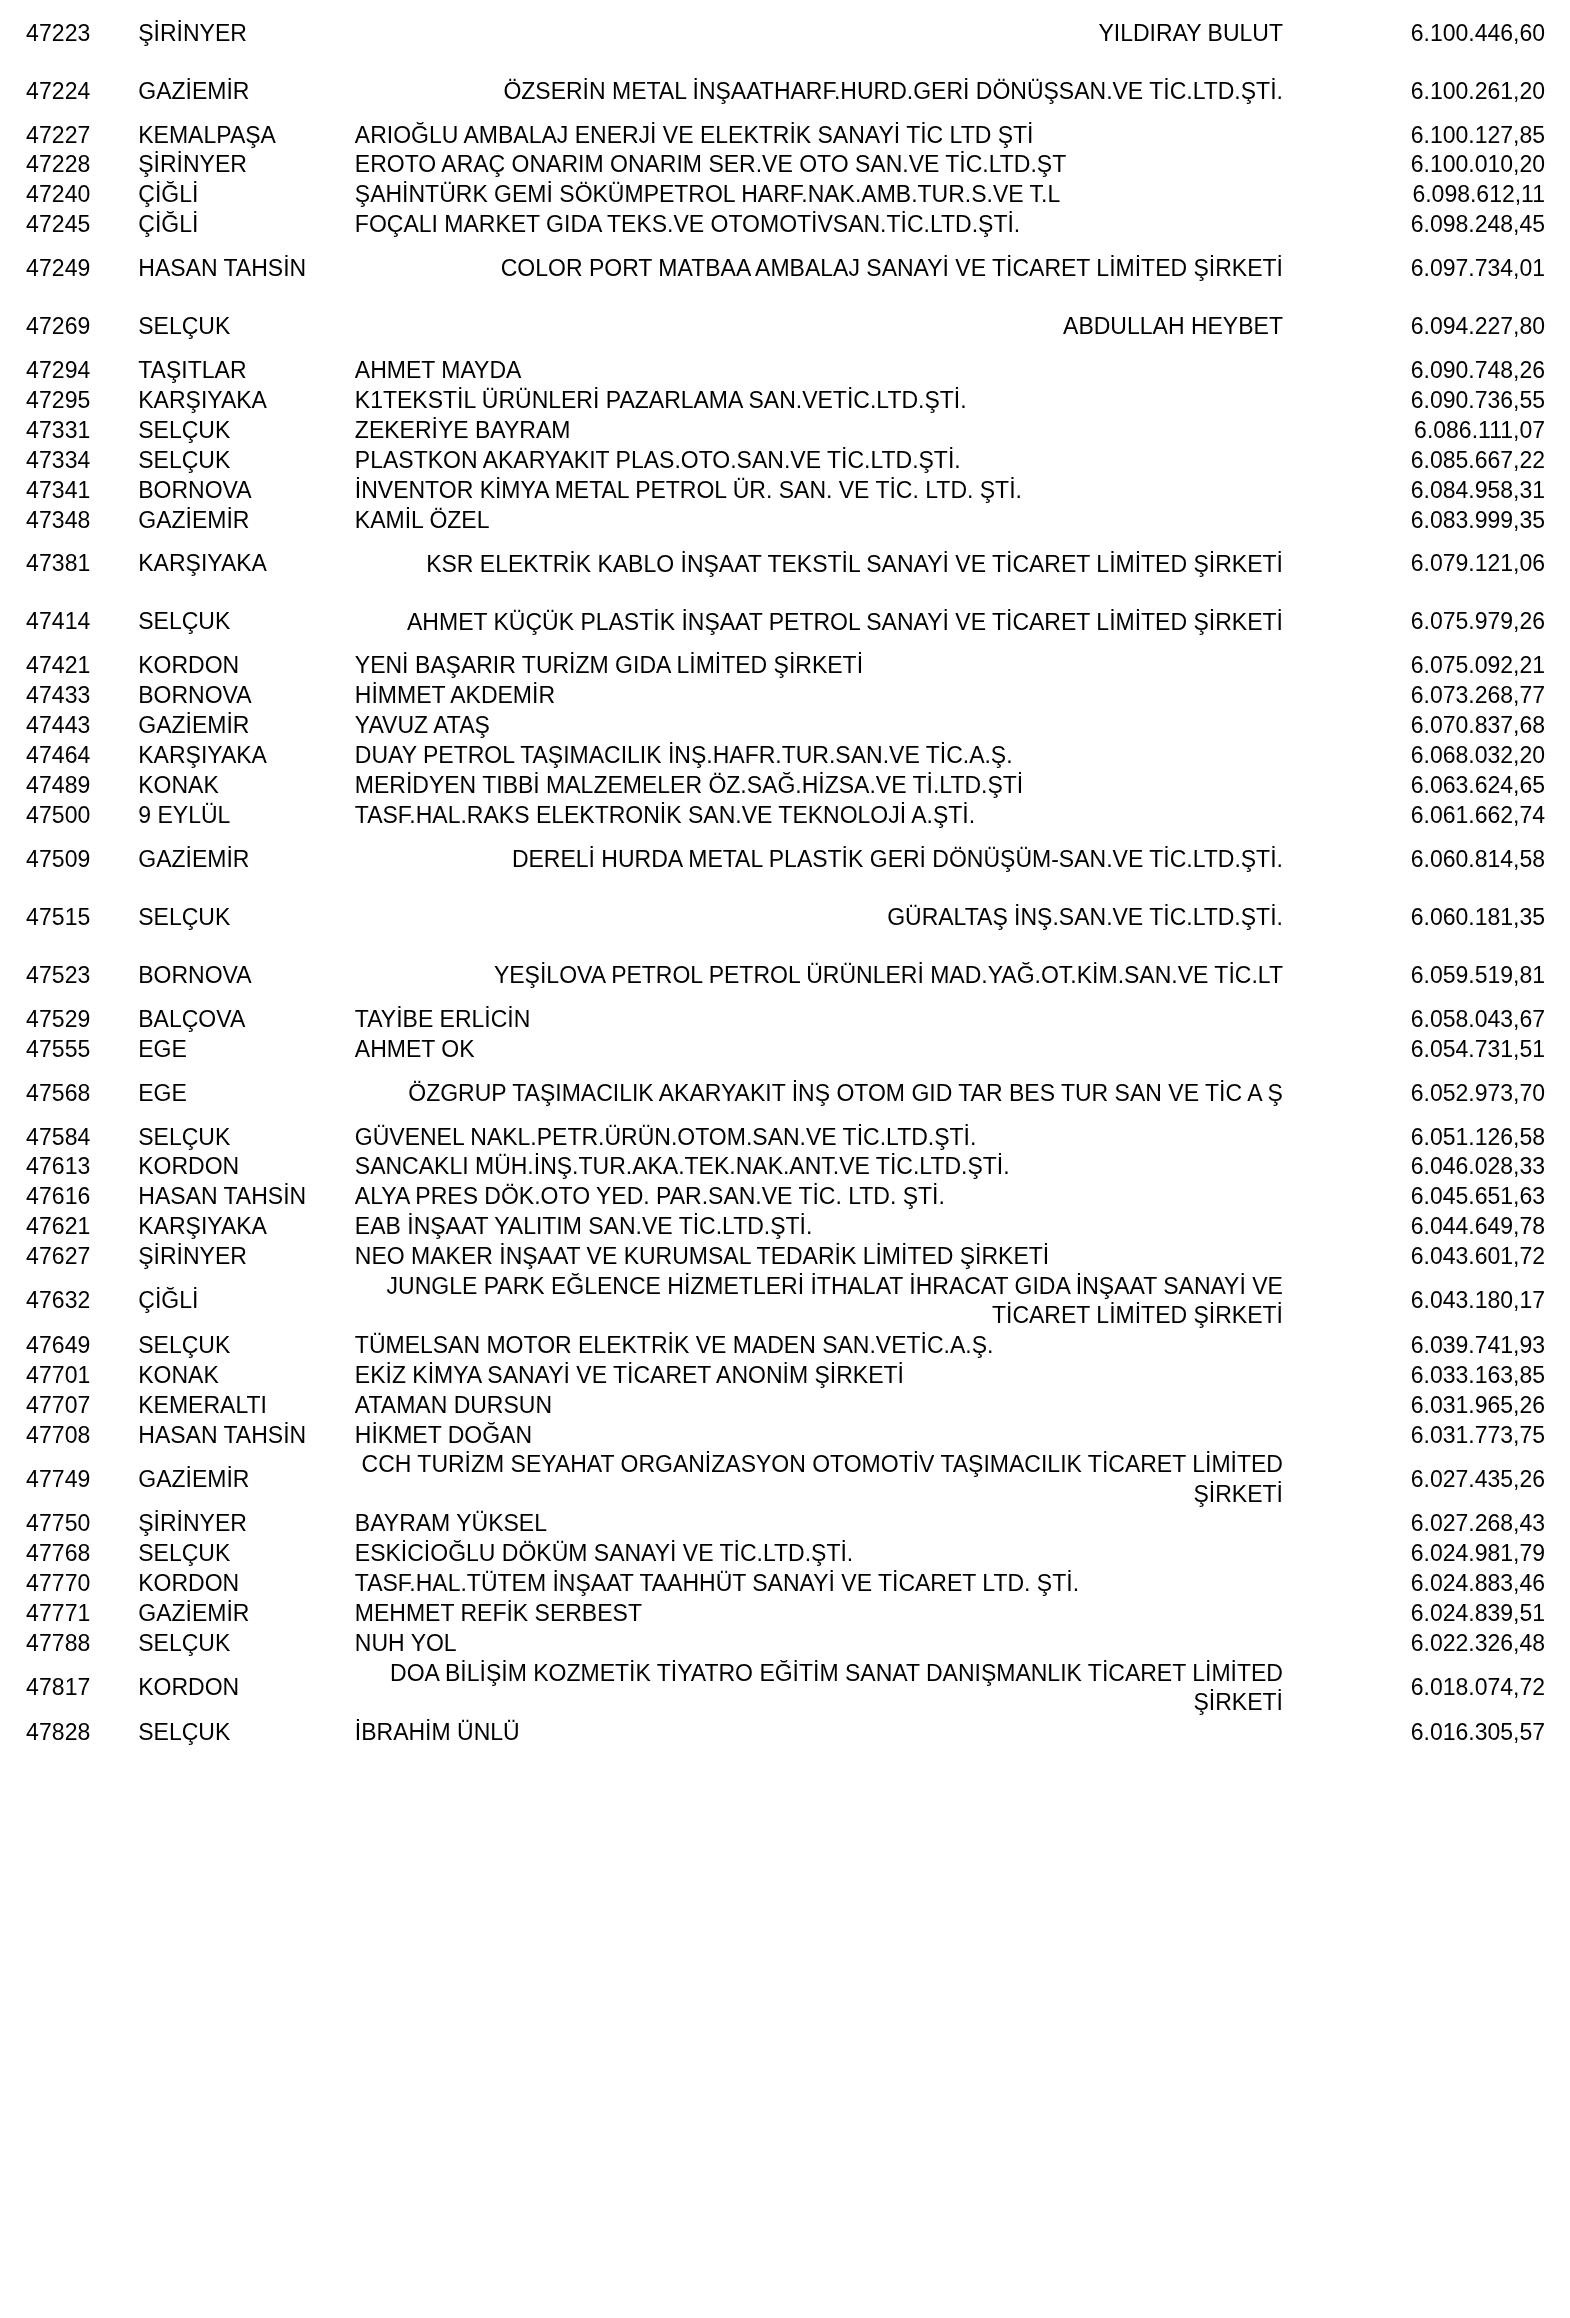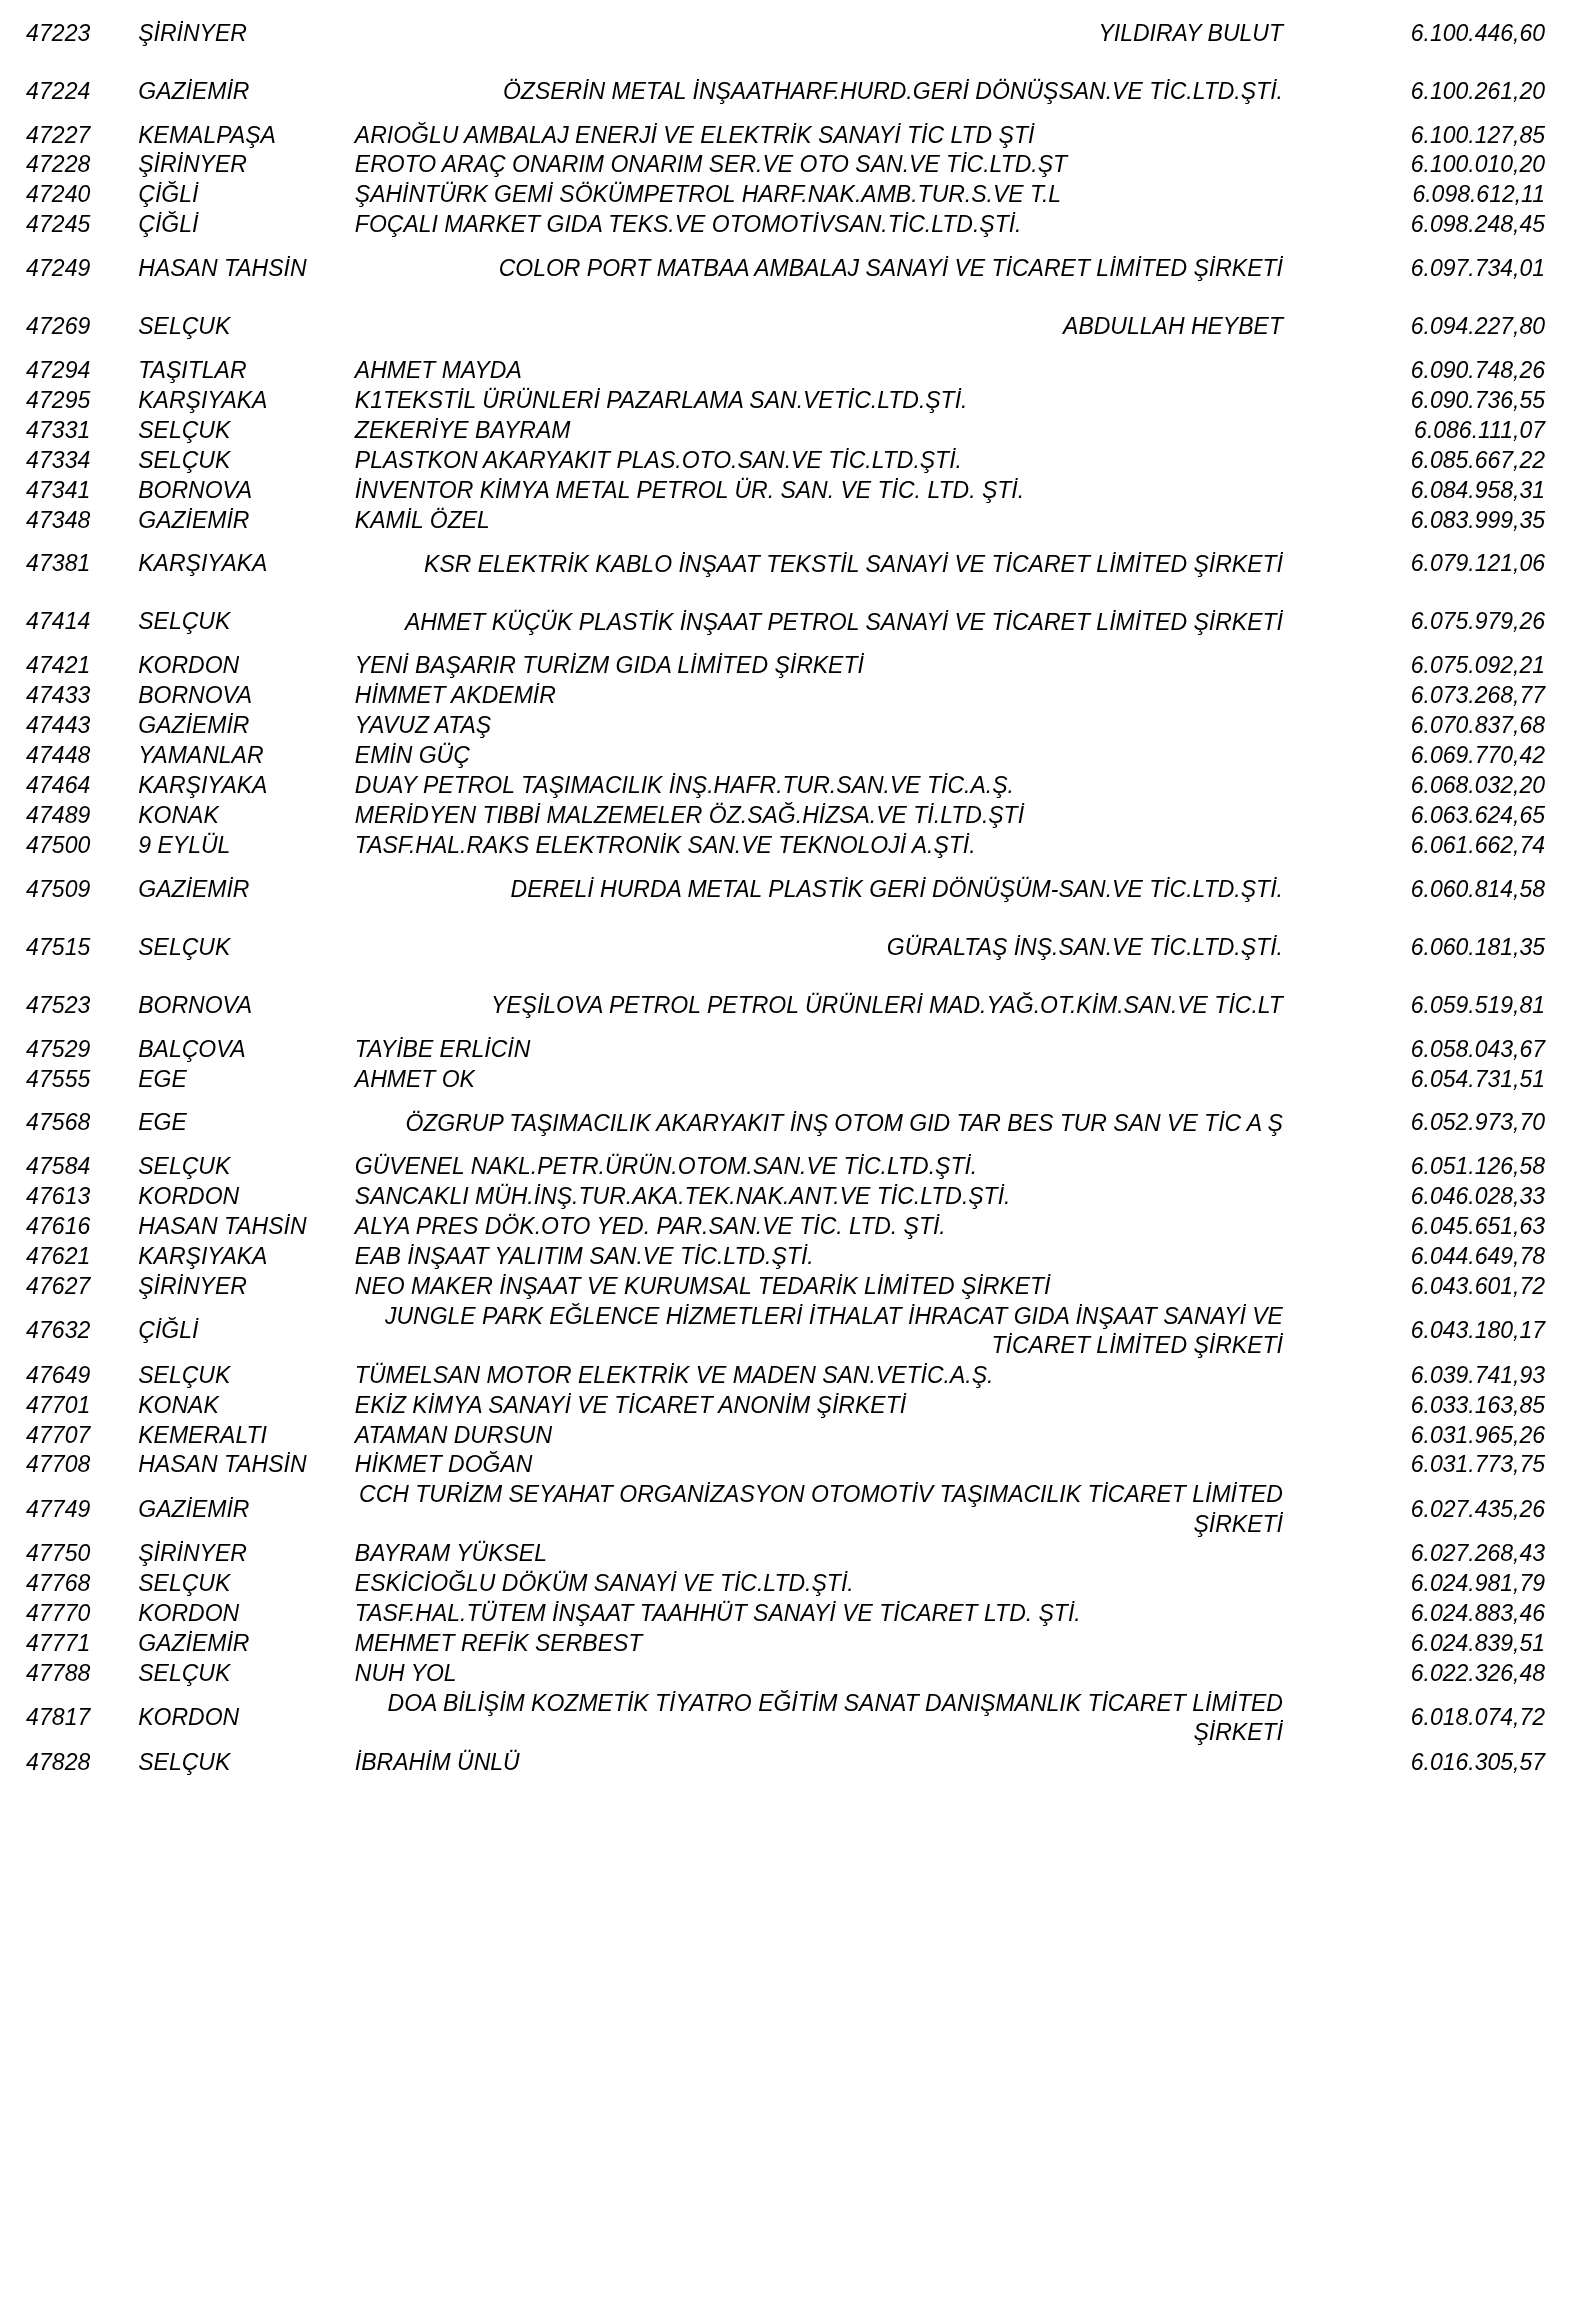--- a/index.html
+++ b/index.html
@@ -15,21 +15,20 @@
     color: #000000;
     overflow: hidden;
   }
 
   #sheet {
     position: relative;
     width: 1571px;
     height: 1969px;
     box-sizing: border-box;
     padding: 4.5px 26px 0 26px;
-    font-style: italic;
   }
 
   table.debtors {
     width: 1519px;
     border-collapse: collapse;
     table-layout: fixed;
     font-size: 23px;
     line-height: 1.30;
   }
 
@@ -214,27 +213,20 @@
           <td class="cell-amt">6.073.268,77</td>
         </tr>
         <tr class="r1">
           <td class="cell-id">47443</td>
           <td class="cell-dist">GAZİEMİR</td>
           <td class="cell-name">YAVUZ ATAŞ</td>
           <td class="cell-gap"></td>
           <td class="cell-amt">6.070.837,68</td>
         </tr>
         <tr class="r1">
-          <td class="cell-id">47448</td>
-          <td class="cell-dist">YAMANLAR</td>
-          <td class="cell-name">EMİN GÜÇ</td>
-          <td class="cell-gap"></td>
-          <td class="cell-amt">6.069.770,42</td>
-        </tr>
-        <tr class="r1">
           <td class="cell-id">47464</td>
           <td class="cell-dist">KARŞIYAKA</td>
           <td class="cell-name">DUAY PETROL TAŞIMACILIK İNŞ.HAFR.TUR.SAN.VE TİC.A.Ş.</td>
           <td class="cell-gap"></td>
           <td class="cell-amt">6.068.032,20</td>
         </tr>
         <tr class="r1">
           <td class="cell-id">47489</td>
           <td class="cell-dist">KONAK</td>
           <td class="cell-name">MERİDYEN TIBBİ MALZEMELER ÖZ.SAĞ.HİZSA.VE Tİ.LTD.ŞTİ</td>

